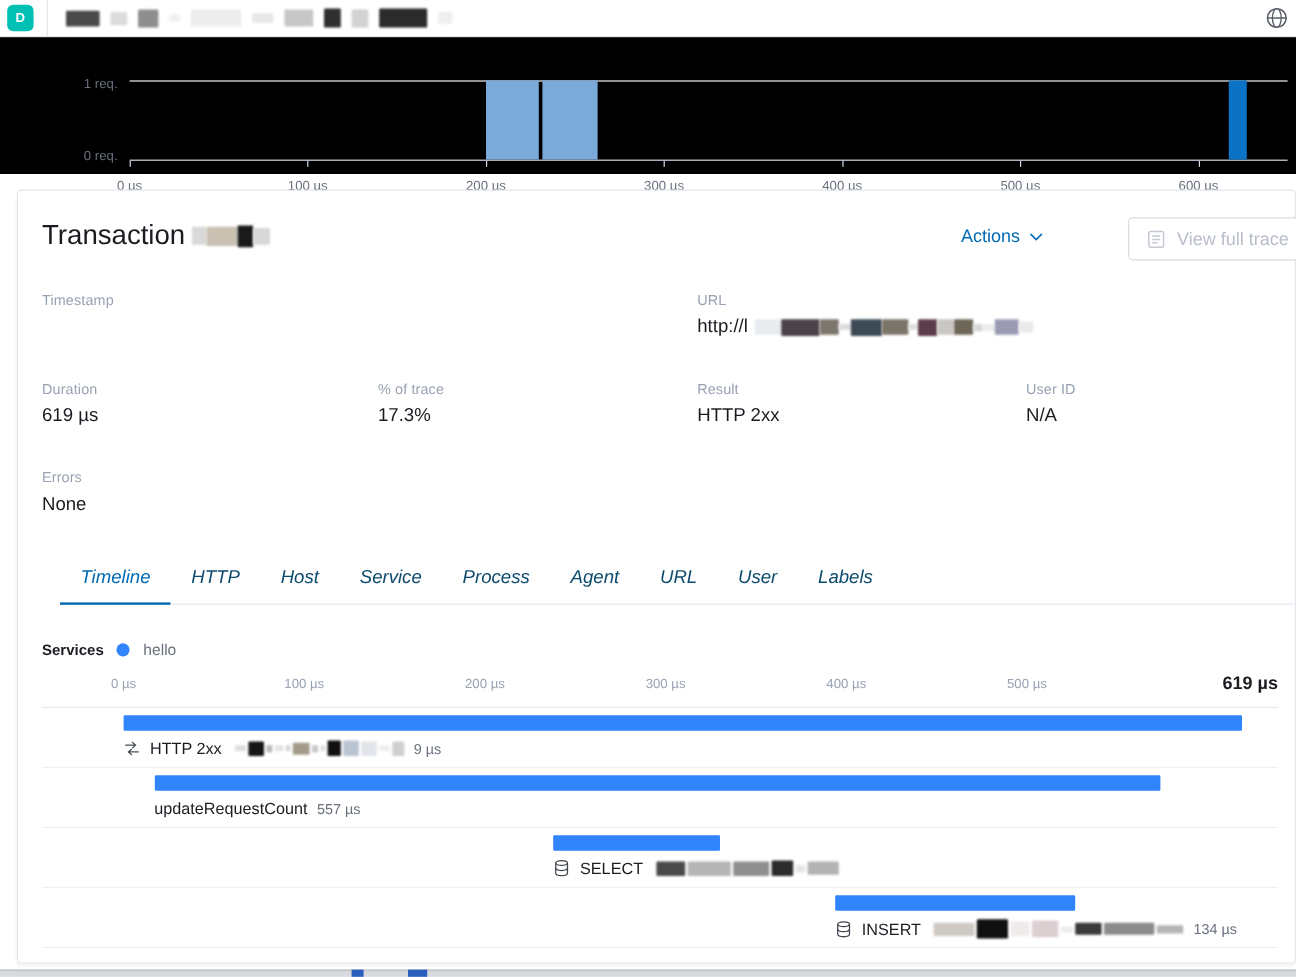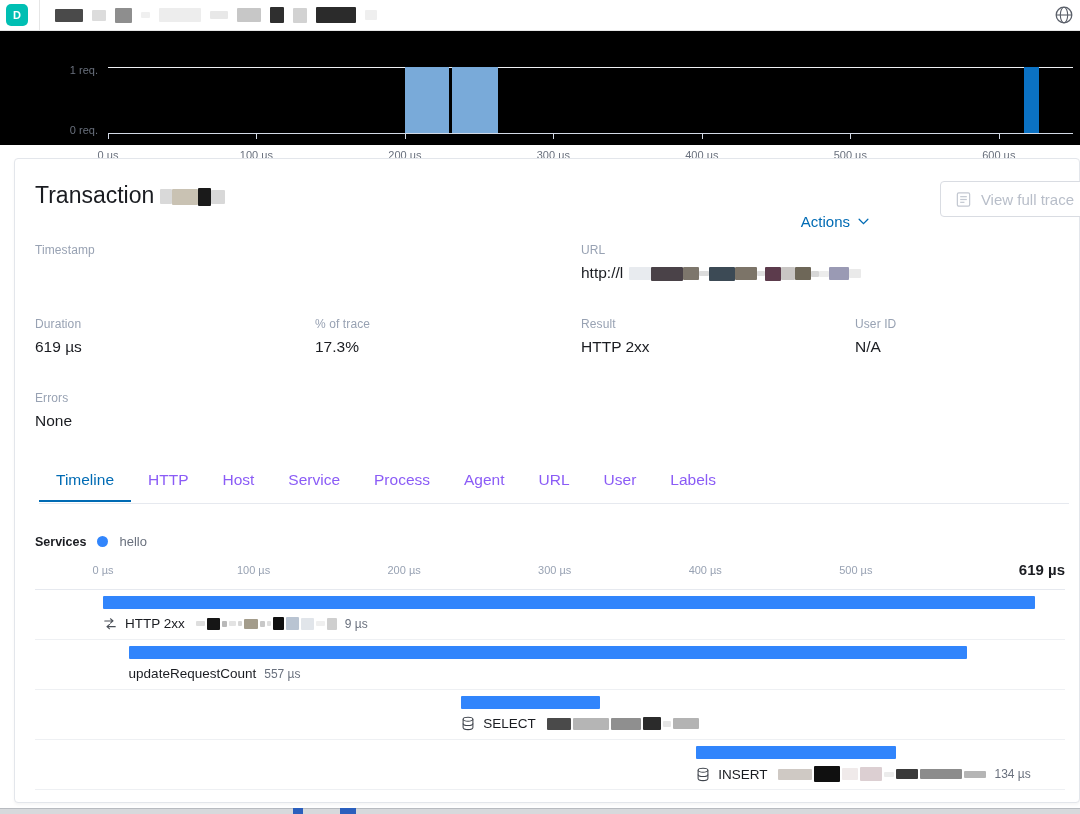--- a/index.html
+++ b/index.html
@@ -52,45 +52,45 @@
     box-shadow: 0 2px 3px rgba(0,0,0,0.04);
   }
   .tx-title {
     position: absolute; left: 20px; top: 23px;
     font-size: 23px; color: #1a1c21; font-weight: normal;
     display: flex; align-items: center; gap: 6px;
   }
   .actions-link {
     position: absolute; right: 210px; top: 30px;
     font-size: 15px; color: #006bb4; cursor: pointer;
-    display: flex; align-items: center; gap: 8px; margin-top: 24px;
+    display: flex; align-items: center; gap: 8px;
   }
   .chevron { width: 11px; height: 7px; }
   .view-trace-btn {
     position: absolute; right: -10px; top: 22px; height: 36px;
     border: 1px solid #d9dce2; border-radius: 4px; background: #fff;
     display: flex; align-items: center; gap: 9px; padding: 0 14px;
     font-size: 15px; color: #b8bec9; cursor: default;
   }
 
   
   .meta { position: absolute; left: 20px; top: 84px; width: 1030px; }
   .meta-row { position: relative; height: 74px; }
   .meta-cell { position: absolute; top: 0; }
   .meta-label { font-size: 12px; color: #98a2b3; margin-bottom: 7px; letter-spacing: .1px; }
   .meta-value { font-size: 15.5px; color: #1a1c21; display: flex; align-items: baseline; gap: 6px; }
   .meta-value .dim { color: #98a2b3; }
 
   
   .tabs {
-    position: absolute; left: 24px; top: 304px; width: 1030px; height: 41px;
-    border-bottom: 1px solid #e6e9ef; display: flex; align-items: center; gap: 0;
+    position: absolute; left: 35px; top: 304px; width: 1030px; height: 41px;
+    border-bottom: 1px solid #e6e9ef; display: flex; align-items: flex-end; gap: 0; font-style: italic;
   }
   .tab {
-    font-size: 15.5px; color: #8b5cf6; padding: 6px 17px 12px 17px;
+    font-size: 15.5px; color: #0c4a6e; padding: 6px 17px 12px 17px;
     cursor: pointer; white-space: nowrap; position: relative;
   }
   .tab.active { color: #006bb4; }
   .tab.active::after {
     content: ""; position: absolute; left: 0; right: 0; bottom: -1px;
     height: 2px; background: #006bb4;
   }
 
   
   .services {

